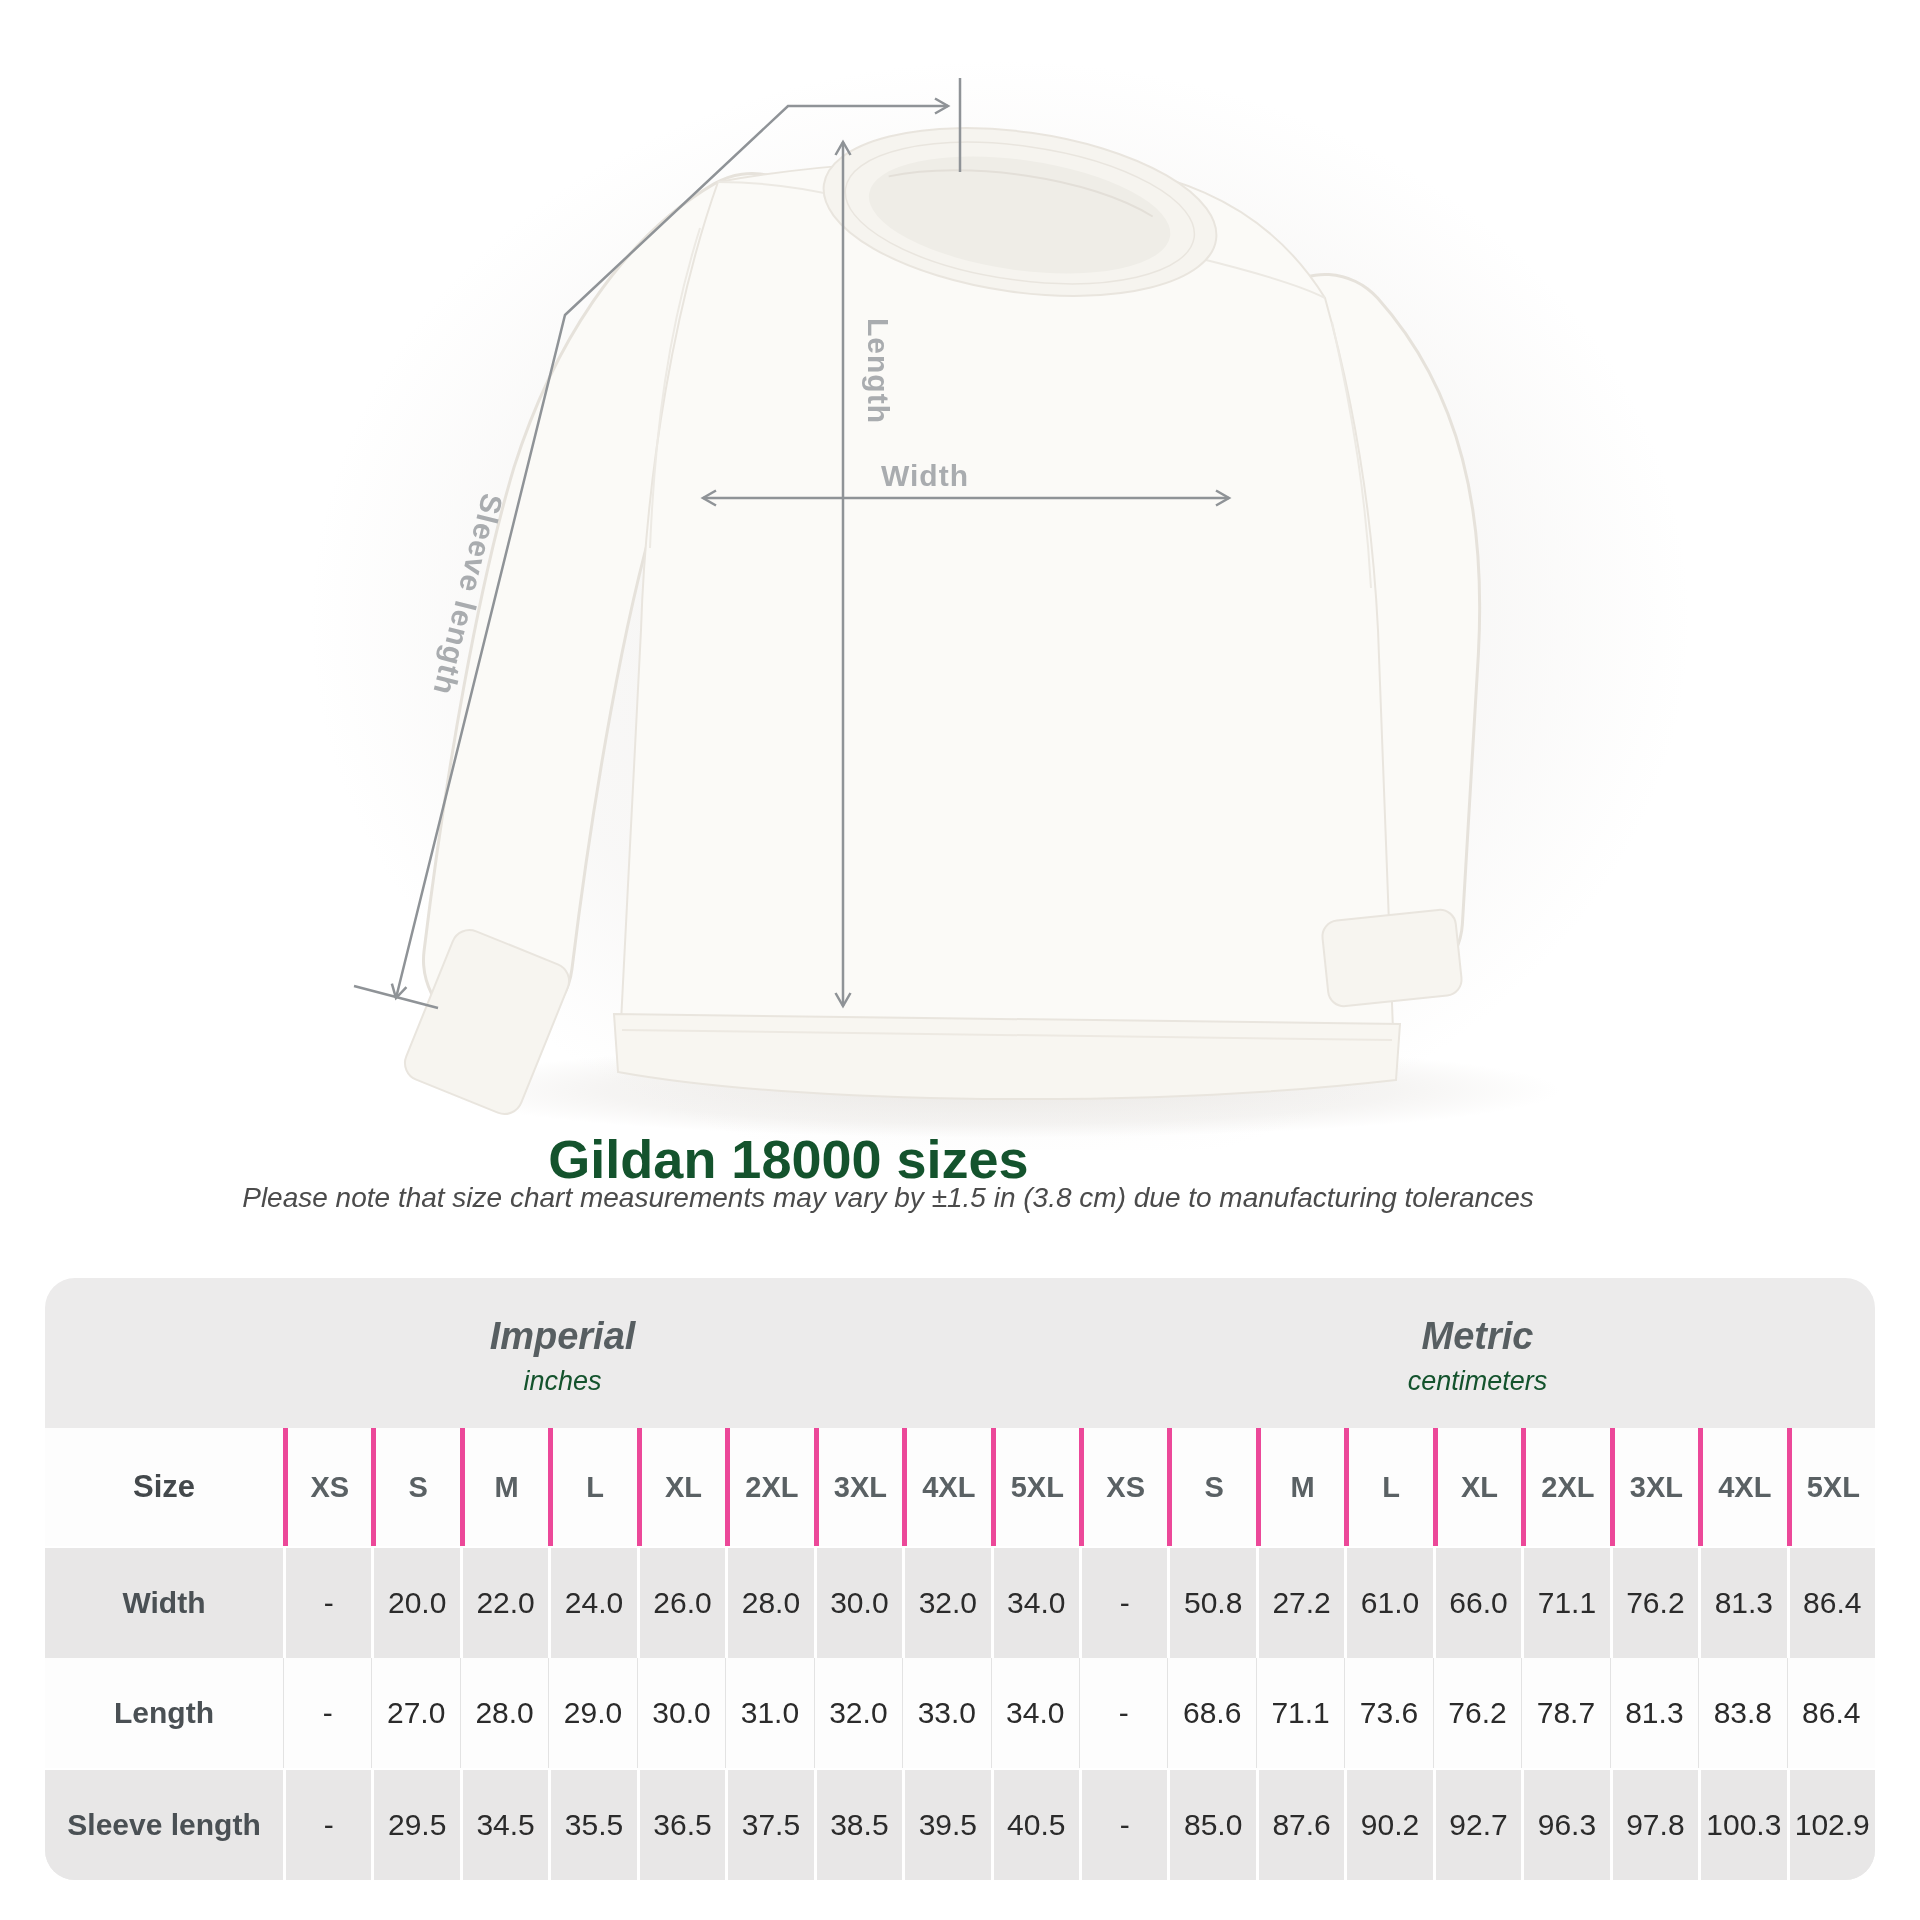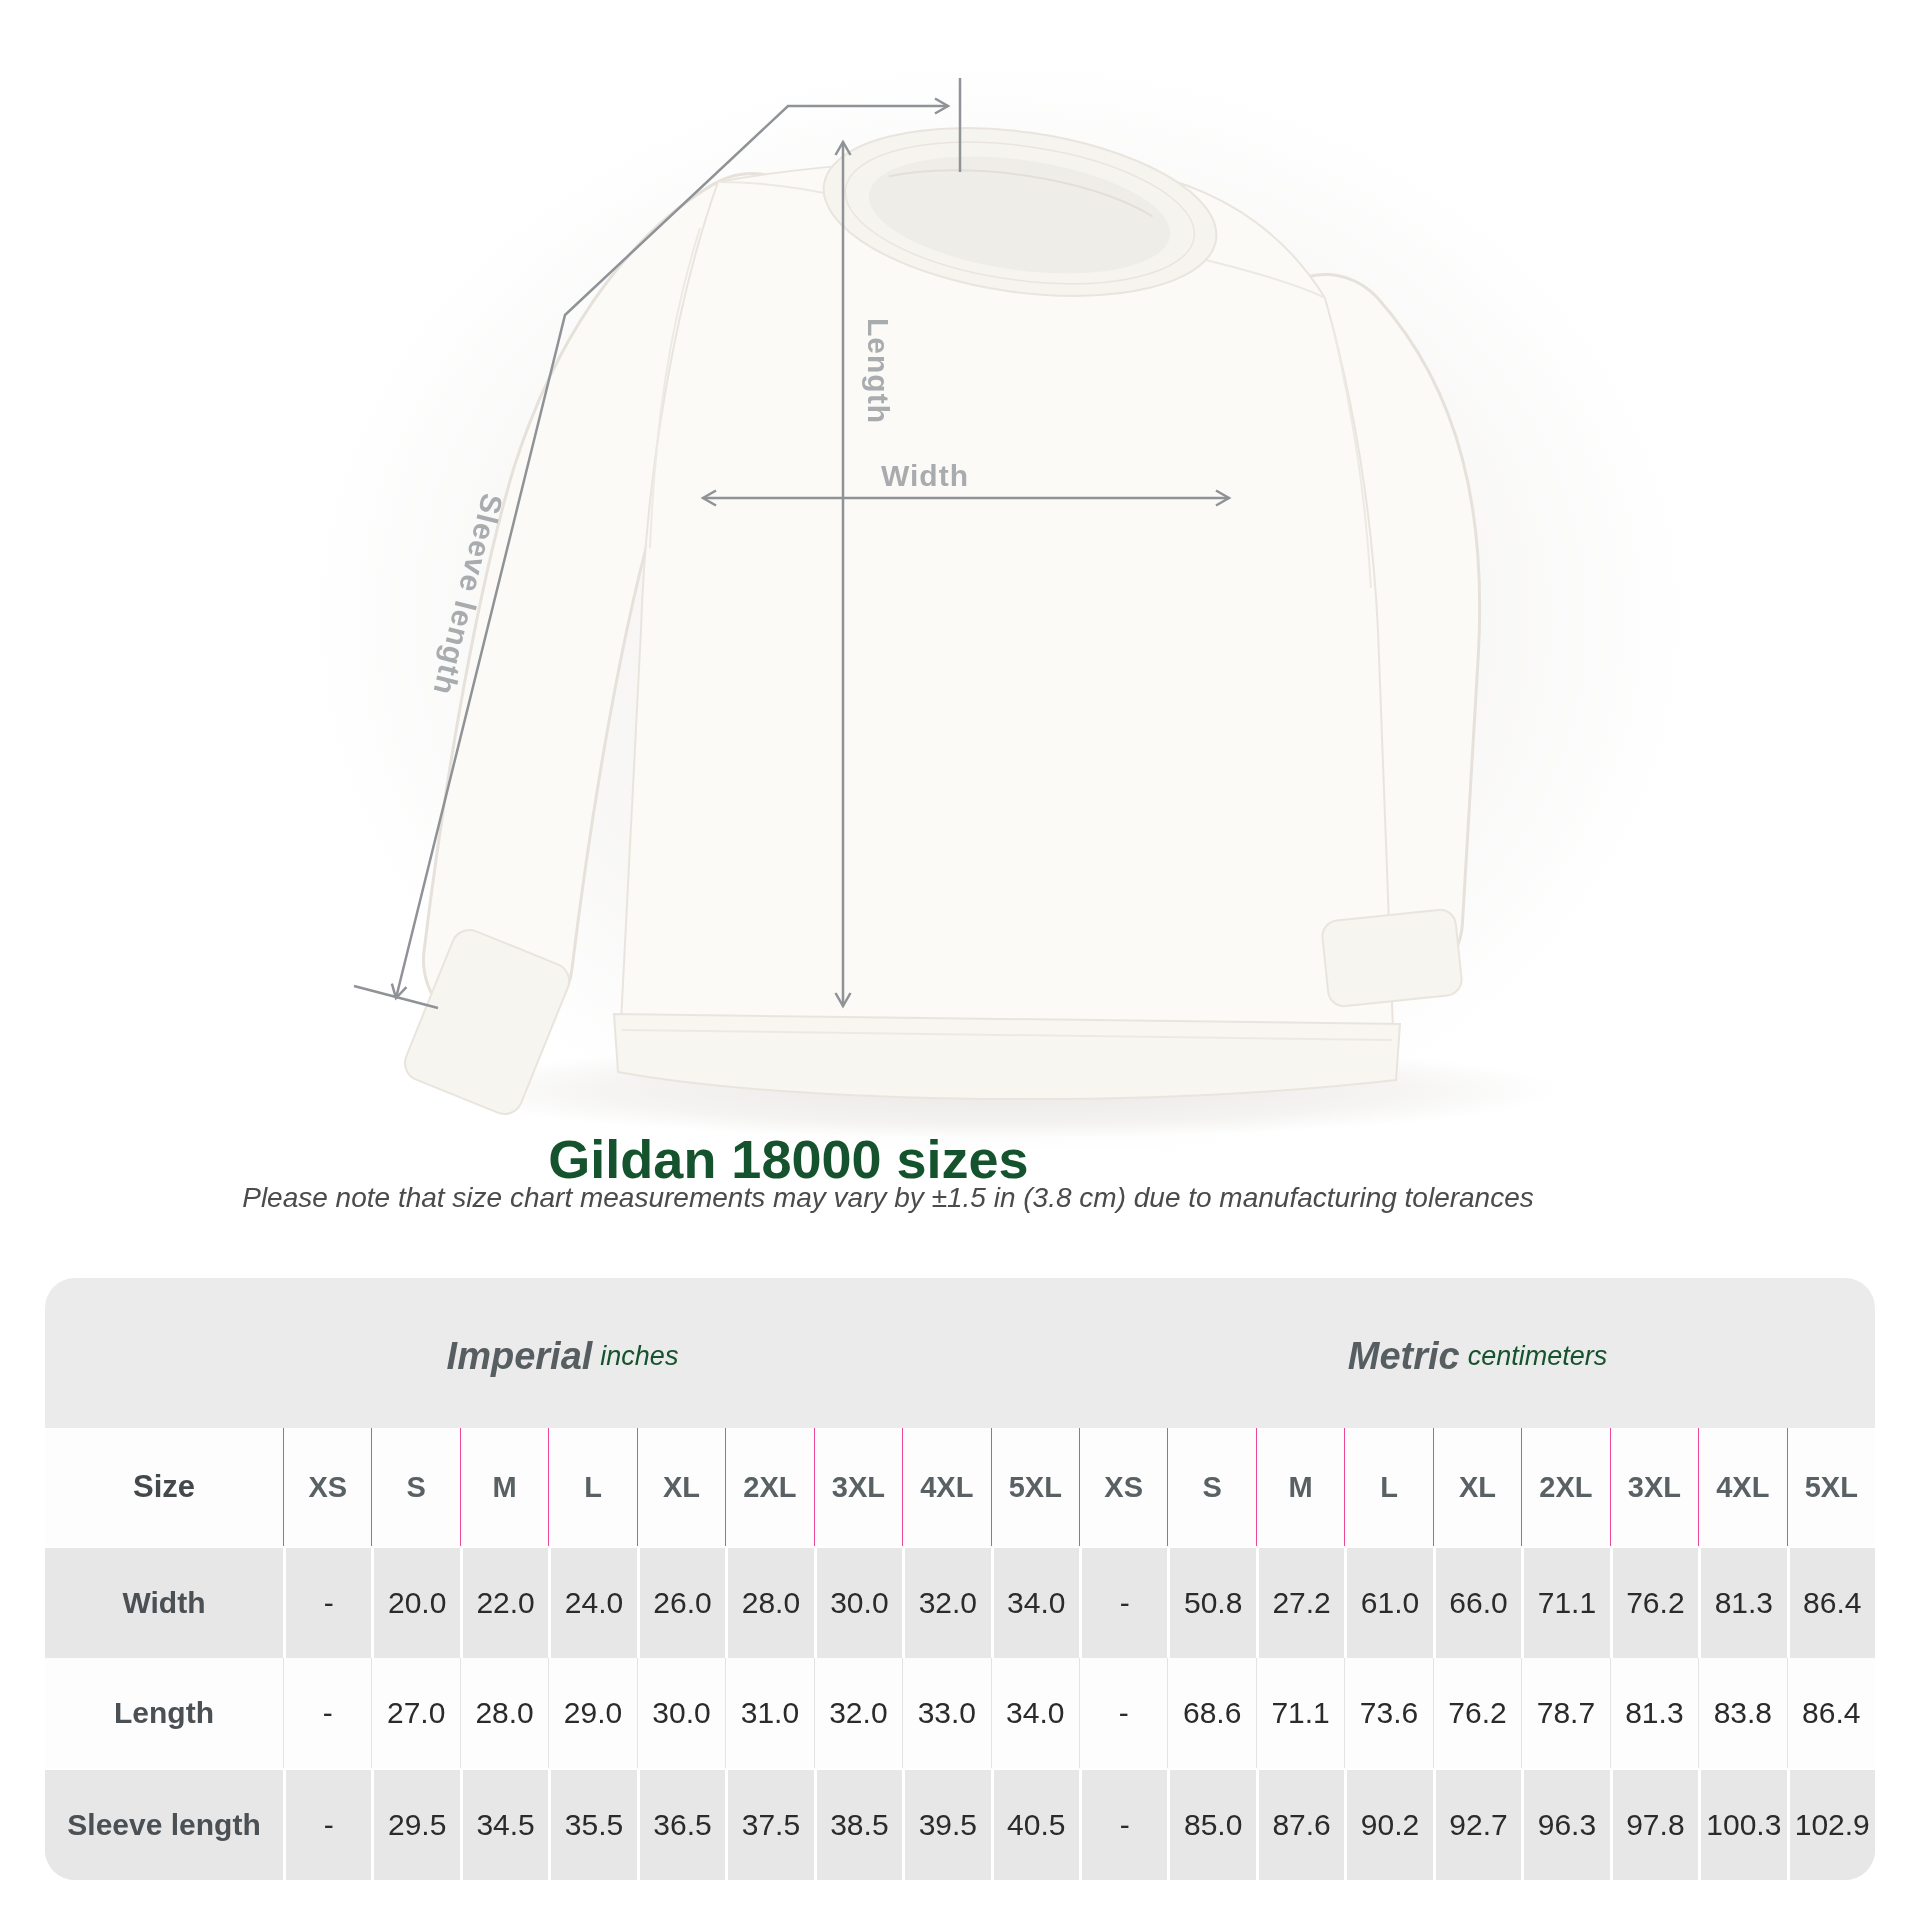--- a/index.html
+++ b/index.html
@@ -18,30 +18,30 @@
   .note{
     position:absolute;top:1182px;left:0;width:1776px;margin:0;text-align:center;
     font-size:28px;font-style:italic;color:#4B4B4B;
   }
 
   .size-table{
     position:absolute;top:1278px;left:45px;width:1830px;height:602px;
     background:#ECEBEB;border-radius:30px;overflow:hidden;
   }
   .group-row{display:grid;grid-template-columns:1035px 795px;height:150px;}
-  .group{display:flex;flex-direction:row;align-items:center;justify-content:center;gap:8px;padding-top:6px;}
+  .group{display:flex;flex-direction:column;align-items:center;justify-content:center;gap:8px;padding-top:6px;}
   .g-title{font-size:38px;font-weight:bold;font-style:italic;color:#575E61;}
   .g-sub{font-size:27px;font-style:italic;color:#14532d;}
 
   .trow{display:grid;grid-template-columns:238px repeat(18,1fr);}
   .trow.header{height:118px;background:#FDFDFD;}
   .trow.data{height:110px;}
   .row-white{background:#FDFDFD;}
   .row-gray{background:#E8E7E7;border-top:2px solid #FFFFFF;}
-  .trow.header .cell{border-left:1px solid #ec4899;}
+  .trow.header .cell{border-left:5px solid #ec4899;}
   .row-white .cell{border-left:1px solid #E3E3E3;}
   .row-gray .cell{border-left:3px solid #FFFFFF;}
   .cell{display:flex;align-items:center;justify-content:center;}
   .cell.first{border-left:none !important;}
   .cell.label{font-weight:bold;color:#4A5054;font-size:30px;}
   .trow.header .cell.label{color:#43484B;font-size:31px;}
   .trow.header .cell.val{font-weight:bold;color:#5A6164;font-size:29px;}
   .trow.data .cell.val{color:#2B2B2B;font-size:30px;font-weight:normal;}
 </style>
 </head>

